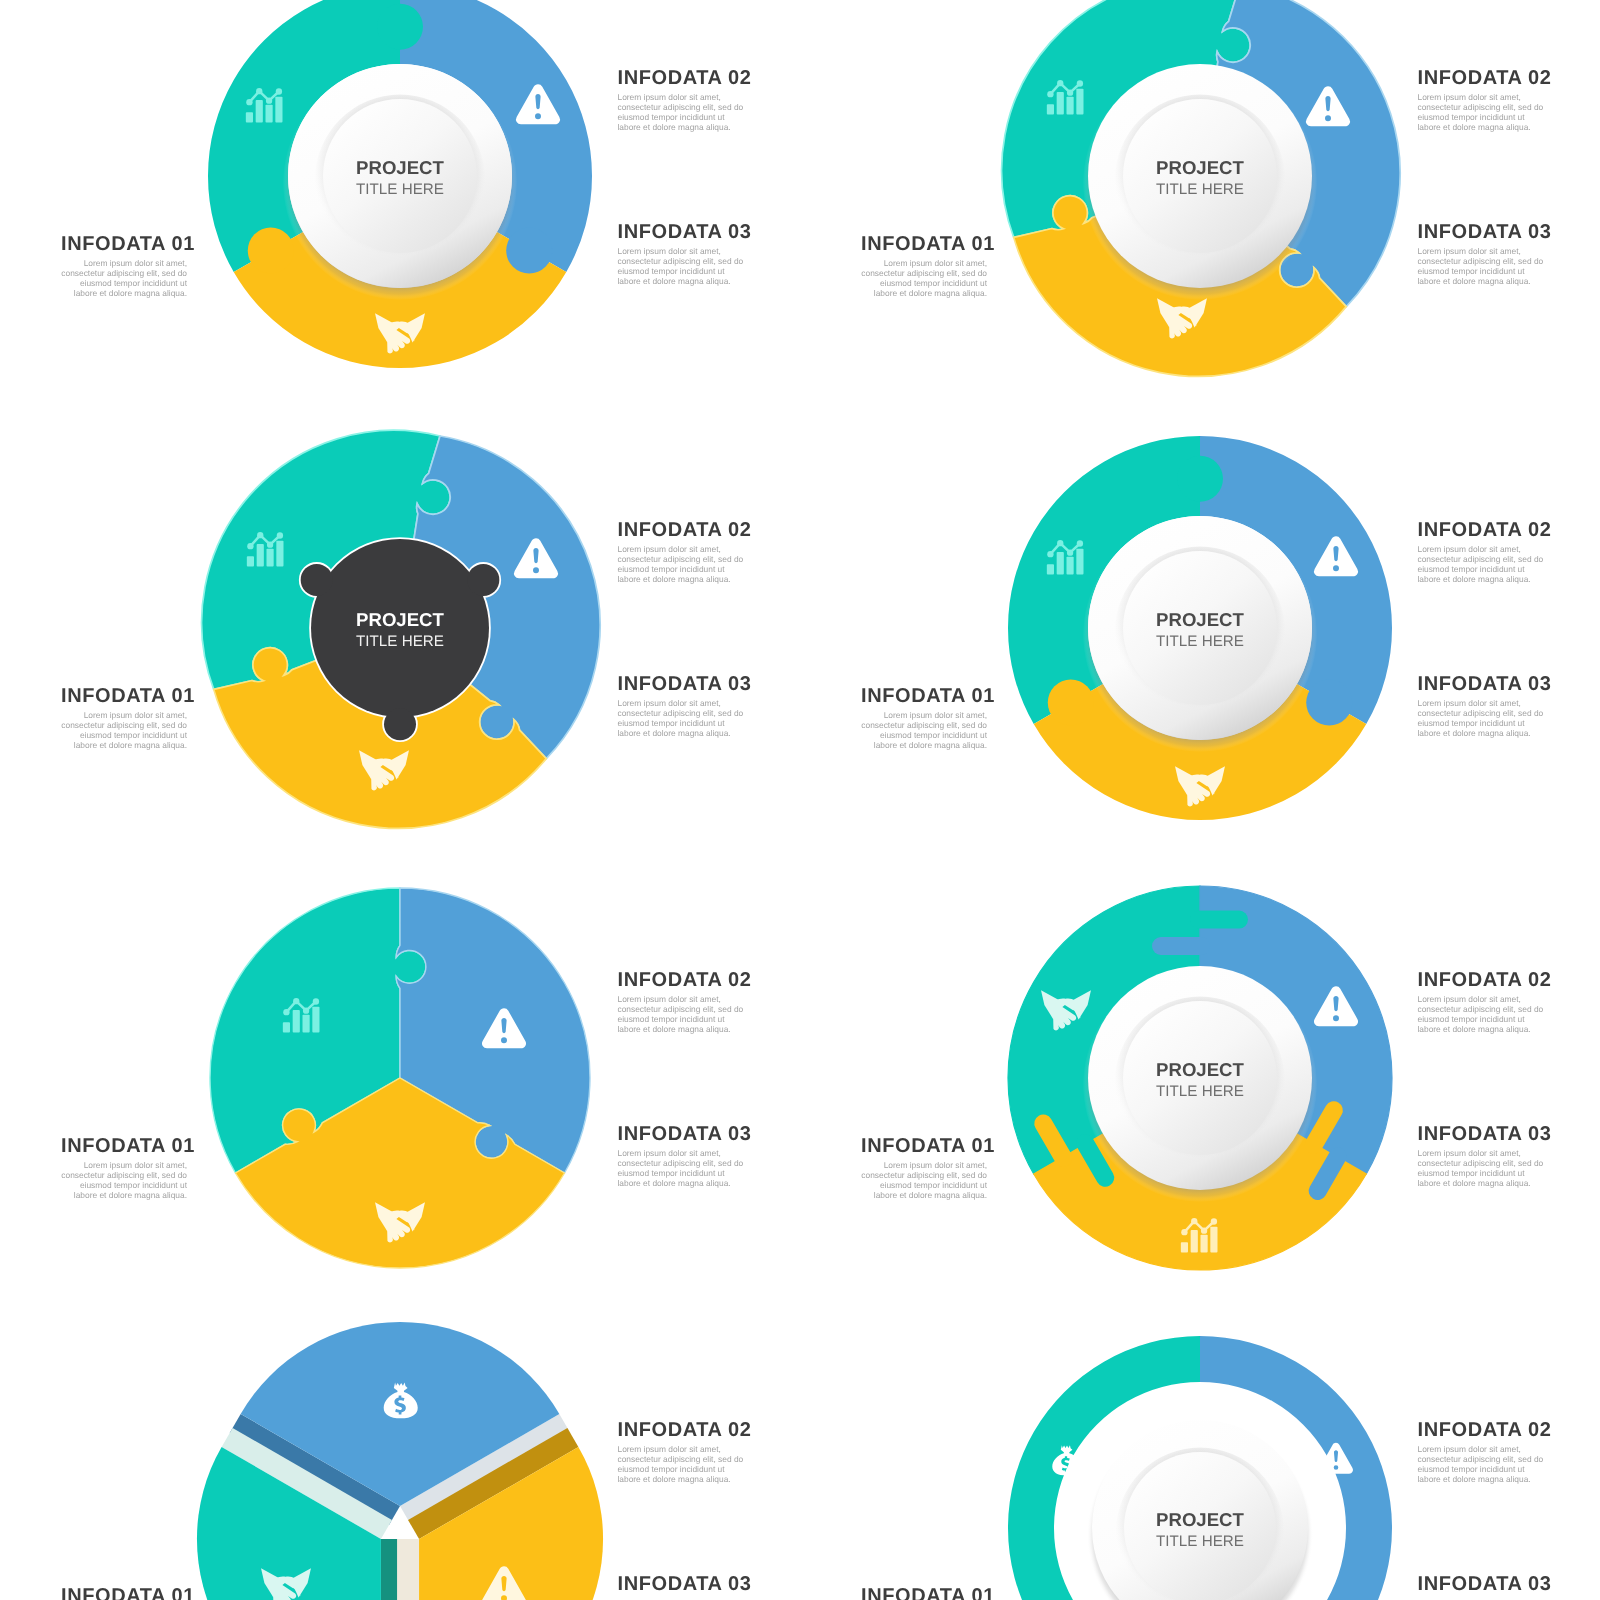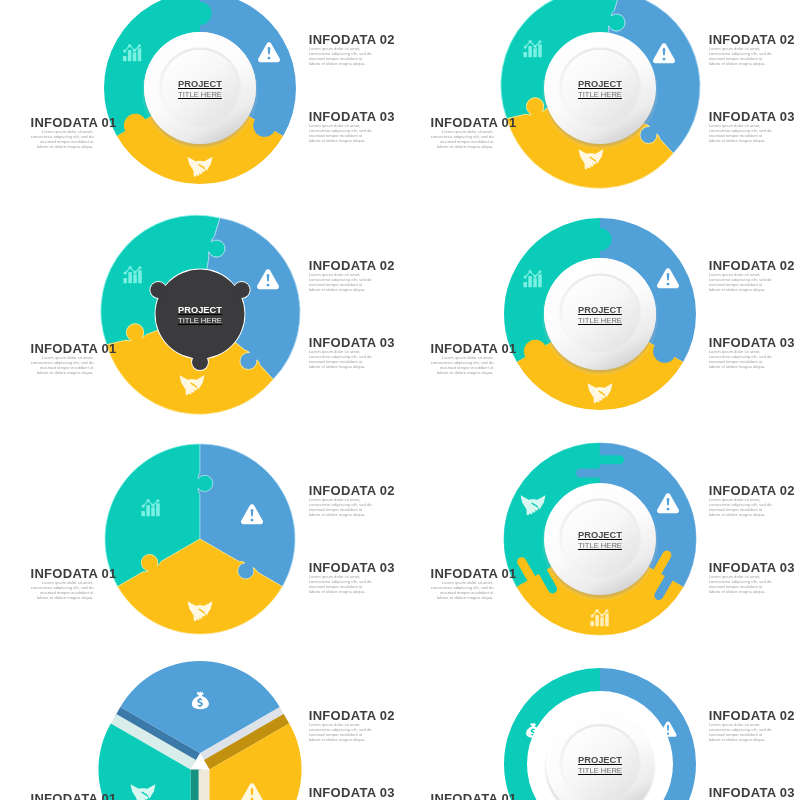--- a/index.html
+++ b/index.html
@@ -1,25 +1,25 @@
 <!DOCTYPE html>
 <html><head>
 <meta charset="utf-8">
 <title>Infographic Puzzle Circles</title>
 <style>
   html,body{margin:0;padding:0;background:#ffffff;}
   body{width:800px;height:800px;overflow:hidden;font-family:"Liberation Sans",sans-serif;}
   #page{position:relative;width:800px;height:800px;background:#fff;overflow:hidden;}
   svg#sheet{position:absolute;left:0;top:0;width:800px;height:800px;display:block;}
   .txtblk{position:absolute;width:63px;}
-  .txtblk .hd{font-weight:bold;font-size:13px;letter-spacing:0.3px;color:#3d3d3d;line-height:8px;margin:0;white-space:nowrap;}
+  .txtblk .hd{font-weight:bold;font-size:10px;letter-spacing:0.3px;color:#3d3d3d;line-height:8px;margin:0;white-space:nowrap;}
   .txtblk .bd{font-size:4.2px;color:#a3a3a3;line-height:5.05px;margin:1.8px 0 0 0;}
   .txtblk.r{text-align:right;margin-top:44px;}
   .txtblk.l{text-align:left;}
-  .ctrtxt{position:absolute;text-align:center;width:160px;text-decoration:underline;}
+  .ctrtxt{position:absolute;text-align:center;width:160px;}
   .ctrtxt .t1{font-weight:bold;font-size:9.3px;color:#4b4b4b;line-height:11.8px;}
   .ctrtxt .t2{font-size:7.6px;color:#6f6f6f;line-height:10.3px;}
   .ctrtxt.dark .t1{color:#ffffff;}
   .ctrtxt.dark .t2{color:#f0f0f0;}
 </style>
 </head>
 <body>
 
 <div id="page">
 <svg id="sheet" width="800" height="800" viewBox="0 0 800 800">

